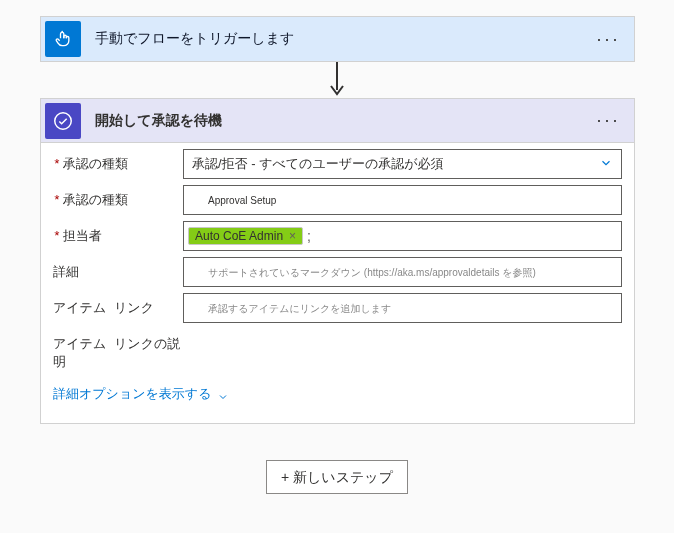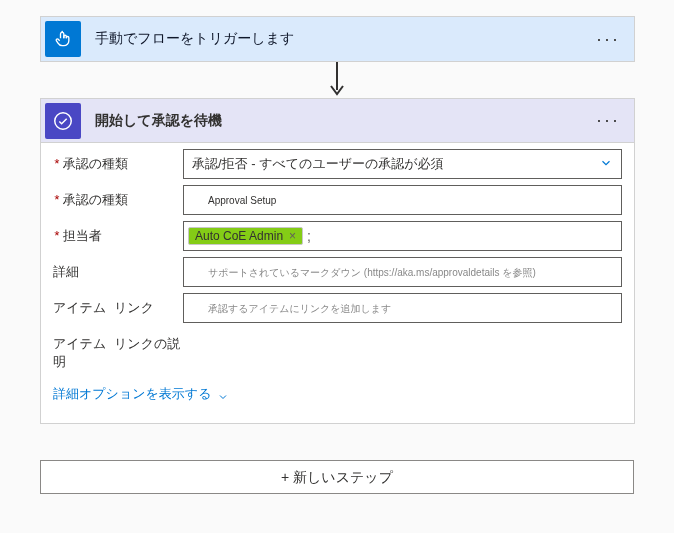--- a/index.html
+++ b/index.html
@@ -150,21 +150,20 @@
     color: #0078d4;
     font-size: 13px;
     padding: 14px 12px 4px 12px;
     cursor: pointer;
   }
   .footer-btns {
     display: flex;
     justify-content: center;
     gap: 20px;
     margin-top: 36px;
-    flex-direction: column;
   }
   .btn {
     border: 1px solid #8a8886;
     background: #fff;
     height: 34px;
     min-width: 110px;
     padding: 0 14px;
     font-size: 14px;
     font-family: inherit;
     color: #323130;

